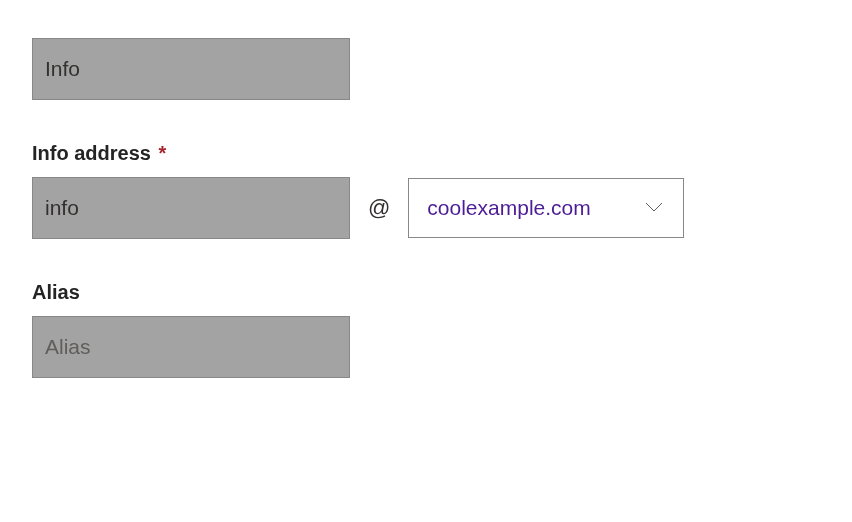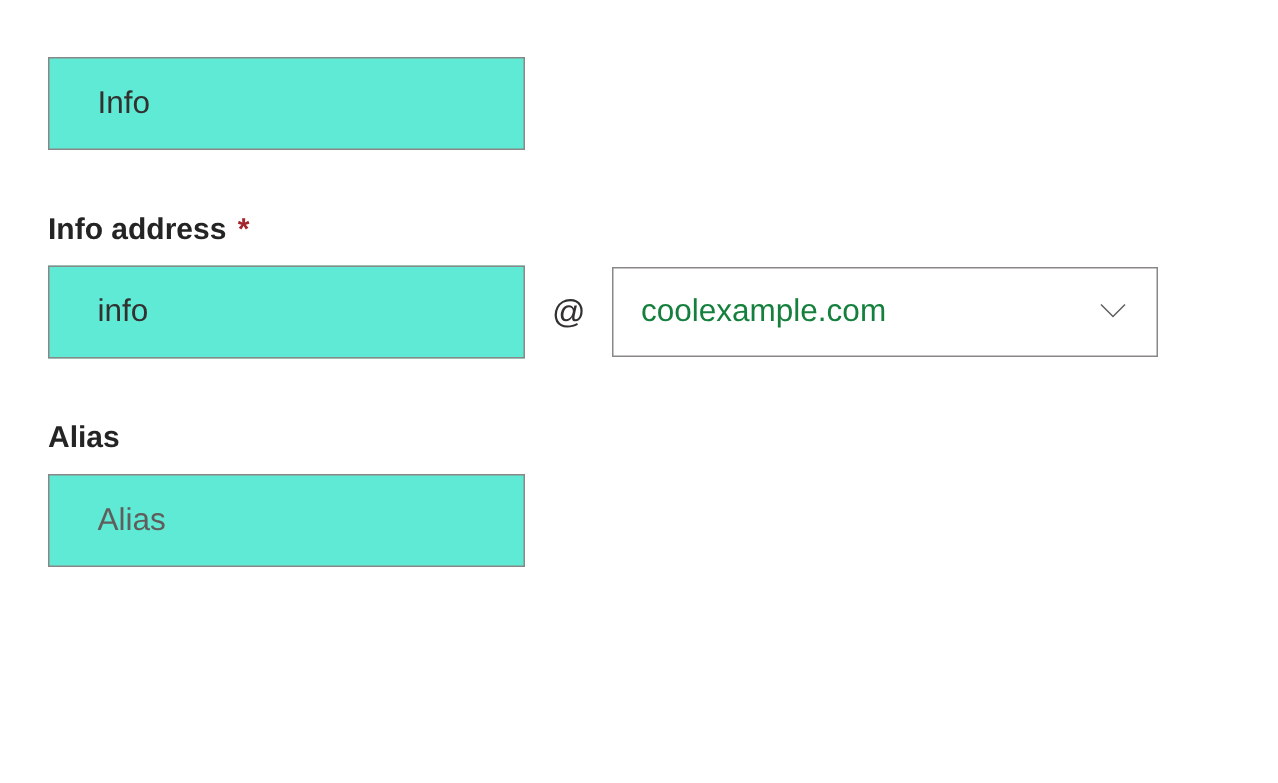--- a/index.html
+++ b/index.html
@@ -24,49 +24,49 @@
       margin-bottom: 12px;
     }
     .required-asterisk {
       color: #a4262c;
       margin-left: 2px;
     }
     .text-input {
       width: 318px;
       height: 62px;
       border: 1px solid #8a8886;
-      padding: 0 32px;
+      padding: 0 12px;
       font-size: 21px;
       font-family: inherit;
       color: #323130;
-      background: #5eead4;
+      background: #a3a3a3;
       outline: none;
     }
     .text-input::placeholder {
       color: #605e5c;
     }
     .email-row {
       display: flex;
       align-items: center;
       gap: 18px;
     }
     .at-symbol {
       font-size: 22px;
       color: #323130;
     }
     .domain-select {
       position: relative;
-      width: 364px;
+      width: 276px;
       height: 60px;
       border: 1px solid #8a8886;
       display: flex;
       align-items: center;
       padding: 0 48px 0 18px;
       font-size: 21px;
-      color: #15803d;
+      color: #4c1d95;
       background: #ffffff;
       cursor: pointer;
     }
     .chevron-icon {
       position: absolute;
       right: 20px;
       top: 50%;
       transform: translateY(-50%);
       width: 18px;
       height: 12px;

